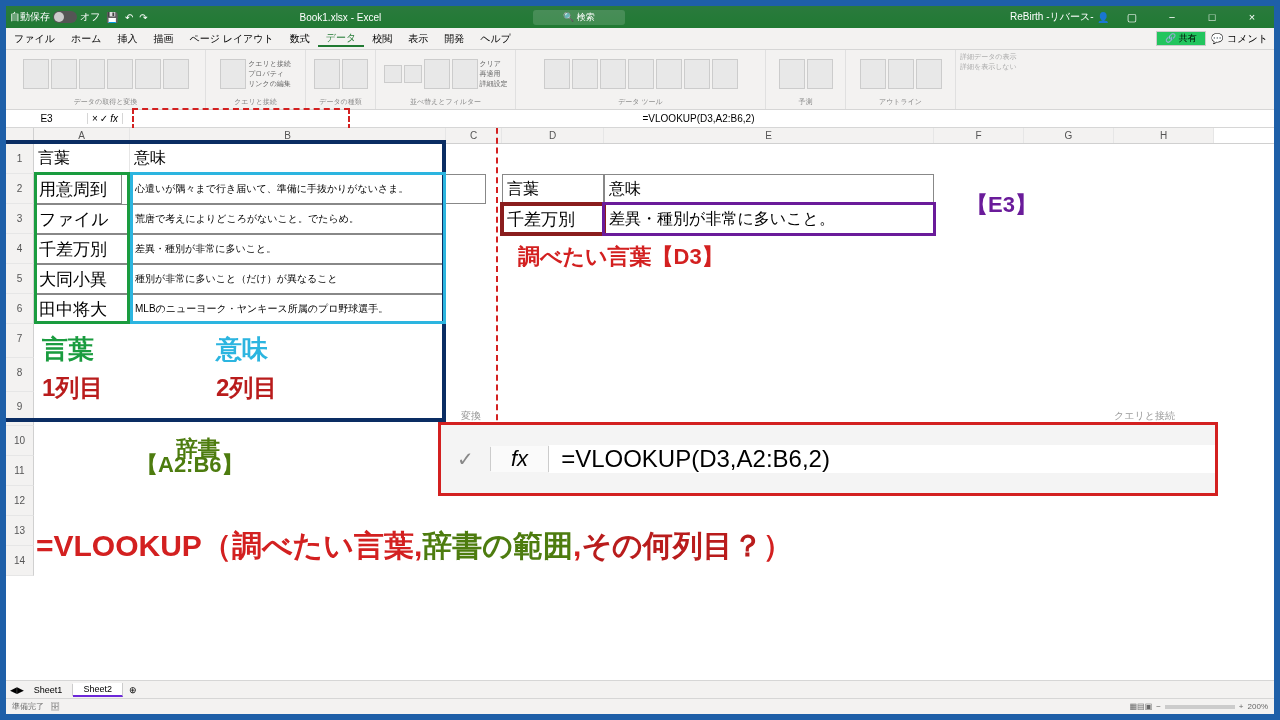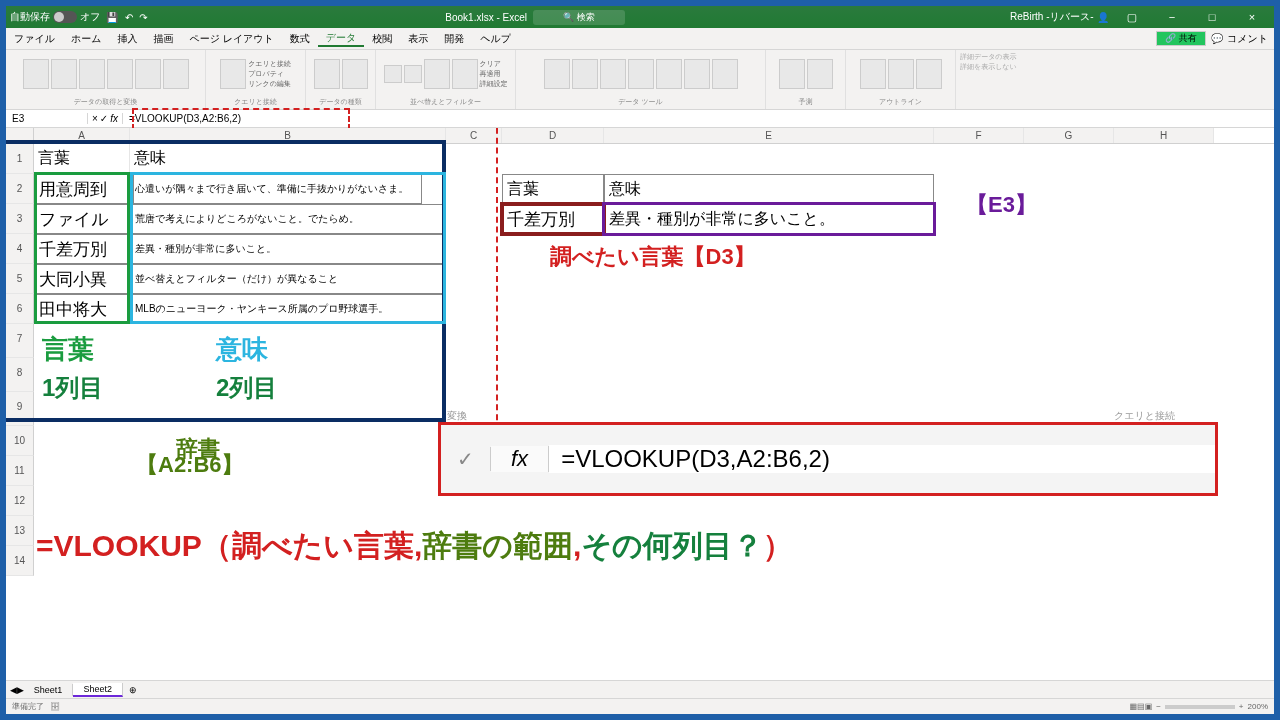--- a/index.html
+++ b/index.html
@@ -18,21 +18,21 @@
   color: #fff;
   display: flex;
   align-items: center;
   font-size: 10px;
   padding: 0 4px;
   gap: 6px;
 }
 .titlebar .autosave { display: flex; align-items: center; gap: 3px; }
 .switch { width: 24px; height: 12px; background: #555; border-radius: 6px; position: relative; }
 .switch::after { content: ""; position: absolute; left: 1px; top: 1px; width: 10px; height: 10px; background: #ccc; border-radius: 50%; }
-.titlebar .center { flex: 1; text-align: right; }
+.titlebar .center { flex: 1; text-align: center; }
 .titlebar .search { background: rgba(255,255,255,.15); padding: 1px 30px; border-radius: 3px; font-size: 9px; }
 .titlebar .right { display: flex; align-items: center; gap: 4px; }
 .winbtn { width: 36px; text-align: center; font-size: 11px; }
 
 .menubar {
   height: 22px;
   background: #f3f2f1;
   display: flex;
   align-items: center;
   font-size: 10px;
@@ -93,21 +93,21 @@
 
 .overlay { position: absolute; pointer-events: none; }
 .box-darkblue { border: 4px solid #0a2d63; }
 .box-green { border: 3px solid #1a9c3f; }
 .box-cyan { border: 3px solid #2cb5e0; }
 .box-purple { border: 3px solid #6a1b9a; }
 .box-darkred { border: 4px solid #8a1d1d; }
 .label-text { font-weight: bold; font-size: 26px; }
 .label-green { color: #1a9c3f; }
 .label-cyan { color: #2cb5e0; }
-.label-orange { color: #15803d; font-weight: bold; }
+.label-orange { color: #b91c1c; font-weight: bold; }
 .label-red { color: #d32020; font-weight: bold; }
 .label-darkblue { color: #4d7c0f; font-weight: bold; }
 .label-purple { color: #6a1b9a; font-weight: bold; }
 
 .dashed-line-v { border-left: 2px dashed #d32020; position: absolute; }
 
 .sheet-tabs {
   height: 18px;
   background: #f3f2f1;
   border-top: 1px solid #d6d6d6;
@@ -127,21 +127,21 @@
   align-items: center;
   font-size: 8px;
   color: #666;
   padding: 0 6px;
 }
 .statusbar .spacer { flex: 1; }
 
 .fx-zoom { position: absolute; font-family: "Meiryo", sans-serif; background: #f4f4f4; border: 3px solid #d32020; display: flex; align-items: center; }
 .fx-zoom .fx-label { font-style: italic; font-size: 22px; padding: 0 20px; border-right: 1px solid #ccc; background: #fafafa; }
 .fx-zoom .fx-content { font-size: 24px; padding: 0 12px; flex: 1; background: #fff; }
-.fx-zoom .top-strip { position: absolute; top: -16px; left: 0; right: 0; height: 16px; display: flex; font-size: 10px; color: #999; }
+.fx-zoom .top-strip { position: absolute; top: -16px; left: 14px; right: 0; height: 16px; display: flex; font-size: 10px; color: #999; }
 </style>
 </head>
 <body>
 
 <div class="titlebar">
   <span class="autosave">
     <span>自動保存</span>
     <span class="switch"></span>
     <span>オフ</span>
   </span>
@@ -250,21 +250,21 @@
     <div class="label">アウトライン</div>
   </div>
   <div class="ribbon-group" style="border:none;flex:1">
     <div style="text-align:left;font-size:7px;line-height:10px;color:#aaa;">
       <div>詳細データの表示</div>
       <div>詳細を表示しない</div>
     </div>
   </div>
 </div>
 
-<div class="cellref-row" style="position:relative;">
+<div class="cellref-row" style="position:relative;text-align:center;">
   <div class="name-box">E3</div>
   <div class="fx-icons">
     <span>×</span>
     <span>✓</span>
     <span style="font-style:italic;">fx</span>
   </div>
   <div class="formula">=VLOOKUP(D3,A2:B6,2)</div>
   <div class="dash-red overlay" style="left:126px; top:-2px; width:218px; height:22px;"></div>
 </div>
 
@@ -294,28 +294,28 @@
     <div class="rh">11</div>
     <div class="rh">12</div>
     <div class="rh">13</div>
     <div class="rh">14</div>
   </div>
   <div class="cells">
 
     <div class="cell" style="left:0;top:0;width:96px;height:30px;font-size:16px;border-bottom:1px solid #888;">言葉</div>
     <div class="cell" style="left:96px;top:0;width:316px;height:30px;font-size:16px;border-bottom:1px solid #888;">意味</div>
 
-    <div class="cell" style="left:0;top:30px;width:100px;height:30px;font-size:17px;border:1px solid #888;">用意周到</div>
-    <div class="cell" style="left:96px;top:30px;width:292px;height:30px;font-size:10px;border:1px solid #888;">心遣いが隅々まで行き届いて、準備に手抜かりがないさま。</div>
+    <div class="cell" style="left:0;top:30px;width:88px;height:30px;font-size:17px;border:1px solid #888;">用意周到</div>
+    <div class="cell" style="left:96px;top:30px;width:356px;height:30px;font-size:10px;border:1px solid #888;">心遣いが隅々まで行き届いて、準備に手抜かりがないさま。</div>
     <div class="cell" style="left:0;top:60px;width:96px;height:30px;font-size:17px;border:1px solid #888;">ファイル</div>
     <div class="cell" style="left:96px;top:60px;width:316px;height:30px;font-size:10px;border:1px solid #888;">荒唐で考えによりどころがないこと。でたらめ。</div>
     <div class="cell" style="left:0;top:90px;width:96px;height:30px;font-size:17px;border:1px solid #888;">千差万別</div>
     <div class="cell" style="left:96px;top:90px;width:316px;height:30px;font-size:10px;border:1px solid #888;">差異・種別が非常に多いこと。</div>
     <div class="cell" style="left:0;top:120px;width:96px;height:30px;font-size:17px;border:1px solid #888;">大同小異</div>
-    <div class="cell" style="left:96px;top:120px;width:316px;height:30px;font-size:10px;border:1px solid #888;">並べ替えとフィルター（だけ）が異なること</div>
+    <div class="cell" style="left:96px;top:120px;width:316px;height:30px;font-size:10px;border:1px solid #888;">種別が非常に多いこと（だけ）が異なること</div>
     <div class="cell" style="left:0;top:150px;width:96px;height:30px;font-size:17px;border:1px solid #888;">田中将大</div>
     <div class="cell" style="left:96px;top:150px;width:316px;height:30px;font-size:10px;border:1px solid #888;">MLBのニューヨーク・ヤンキース所属のプロ野球選手。</div>
 
     <div class="cell" style="left:468px;top:30px;width:102px;height:30px;font-size:16px;border:1px solid #888;">言葉</div>
     <div class="cell" style="left:570px;top:30px;width:330px;height:30px;font-size:16px;border:1px solid #888;">意味</div>
 
     <div class="cell" style="left:468px;top:60px;width:102px;height:30px;font-size:17px;border:1px solid #888;">千差万別</div>
     <div class="cell" style="left:570px;top:60px;width:330px;height:30px;font-size:16px;border:1px solid #888;">差異・種別が非常に多いこと。</div>
   </div>
 
@@ -326,21 +326,21 @@
   <div class="overlay box-purple" style="left:596px;top:74px;width:334px;height:34px;"></div>
 
   <div class="overlay dashed-line-v" style="left:490px;top:-20px;height:322px;"></div>
 
   <div class="overlay label-text label-green" style="left:36px;top:204px;">言葉</div>
   <div class="overlay label-text label-cyan" style="left:210px;top:204px;">意味</div>
   <div class="overlay label-orange" style="left:36px;top:244px;font-size:24px;">1列目</div>
   <div class="overlay label-orange" style="left:210px;top:244px;font-size:24px;text-align:center;">2列目</div>
   <div class="overlay label-darkblue" style="left:170px;top:306px;font-size:22px;">辞書</div>
   <div class="overlay label-darkblue" style="left:130px;top:322px;font-size:22px;">【A2:B6】</div>
-  <div class="overlay label-red" style="left:512px;top:114px;font-size:22px;margin-left:32px;">調べたい言葉【D3】</div>
+  <div class="overlay label-red" style="left:512px;top:114px;font-size:22px;">調べたい言葉【D3】</div>
   <div class="overlay label-purple" style="left:960px;top:62px;font-size:22px;">【E3】</div>
 
   <div class="fx-zoom" style="left:432px;top:294px;width:780px;height:74px;">
     <div class="top-strip">
       <span style="margin-left:6px;">変換</span>
       <span style="flex:1"></span>
       <span style="margin-right:40px;">クエリと接続</span>
     </div>
     <div style="width:50px;text-align:center;font-size:20px;color:#888;border-right:1px solid #ccc;">✓</div>
     <div class="fx-label">fx</div>

